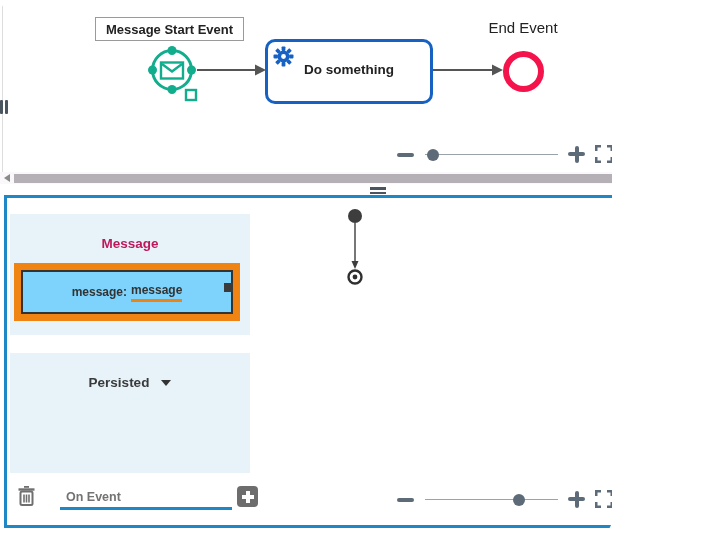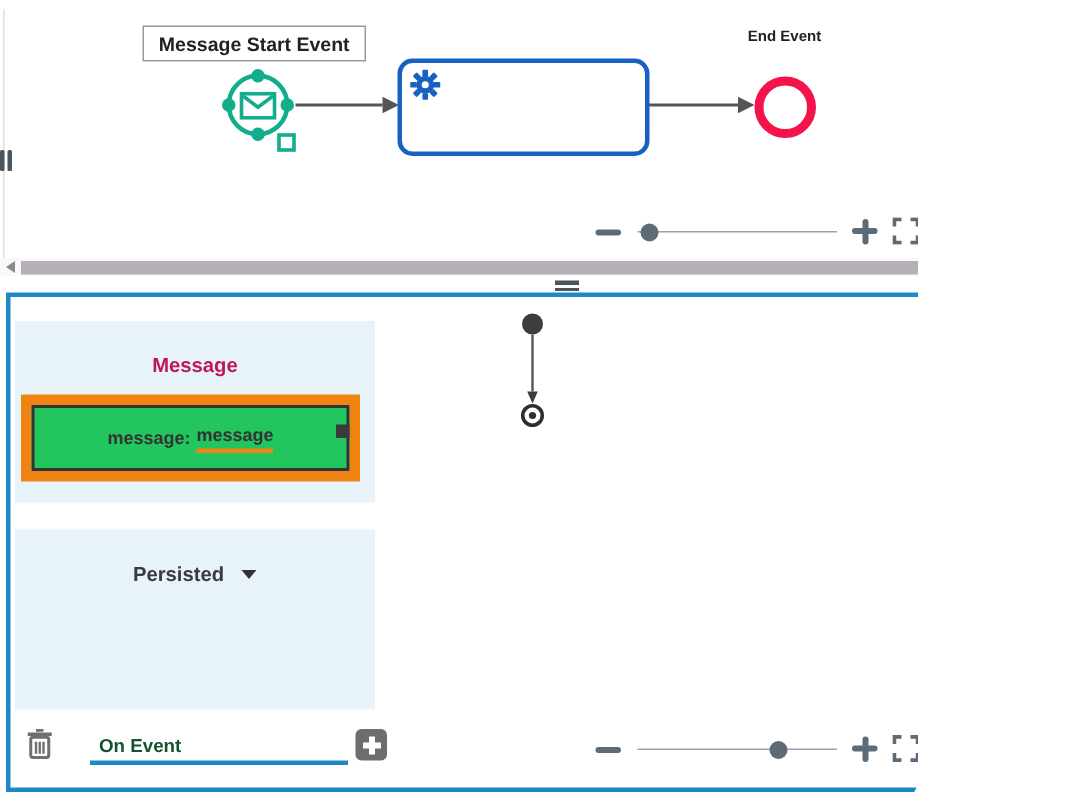--- a/index.html
+++ b/index.html
@@ -16,22 +16,22 @@
 
   .bpmn-label-box{left:95px;top:17px;width:147px;height:22px;border:1px solid #9a9a9a;
     background:#fff;display:flex;align-items:center;justify-content:center;
     font-weight:bold;font-size:13px;color:#222;}
   .task-node{left:265px;top:39px;width:162px;height:59px;border:3px solid #1661c1;
     border-radius:10px;background:#fff;}
   .task-label{left:265px;top:62px;width:168px;text-align:center;font-weight:bold;
     font-size:13.5px;color:#222;}
   .end-node{left:503px;top:51px;width:29px;height:29px;border:6px solid #f5134b;
     border-radius:50%;background:#fff;}
-  .end-label{left:480px;top:19px;width:86px;text-align:center;font-weight:bold;
-    font-size:10px;color:#222;}
+  .end-label{left:480px;top:19px;width:86px;text-align:center;font-weight:normal;
+    font-size:15px;color:#222;}
 
   
   .zoom-row{height:22px;}
   .zr-minus{width:17px;height:4px;background:#5d6b79;border-radius:2px;}
   .zr-track-wrap{position:relative;width:133px;height:14px;}
   .zr-track{position:absolute;left:0;top:6.5px;width:100%;height:1.5px;background:#9aa2aa;}
   .zr-dot{position:absolute;top:1.5px;width:12px;height:12px;border-radius:50%;
     background:#5d6b79;transform:translateX(-50%);}
   .zr-plus{position:relative;width:17px;height:17px;}
   .zr-plus i,.plusbar{position:absolute;background:#5d6b79;border-radius:2px;}
@@ -76,26 +76,26 @@
   .sec-message{left:3px;top:16px;width:240px;height:121px;}
   .sec-local{left:446px;top:16px;width:239px;height:120px;}
   .sec-persisted{left:3px;top:155px;width:240px;height:120px;}
   .persist-row{display:flex;align-items:center;justify-content:center;gap:12px;margin-top:22px;}
   .persist-row .lbl{font-weight:bold;font-size:13.5px;color:#3a3a3a;}
   .caret-down{width:0;height:0;border-left:5px solid transparent;border-right:5px solid transparent;
     border-top:6px solid #333;}
 
   .msg-item{left:7px;top:65px;width:212px;height:44px;border:7px solid #ef8412;background:#fff;}
   .msg-item-inner{position:relative;width:100%;height:100%;border:2px solid #333;box-sizing:border-box;
-    background:#22c55e;display:flex;align-items:center;justify-content:center;font-size:12px;font-weight:bold;color:#333;}
+    background:#7dd3fc;display:flex;align-items:center;justify-content:center;font-size:12px;font-weight:bold;color:#333;}
   .msg-item-inner .val{border-bottom:3px solid #ef8412;padding-bottom:2px;margin-left:4px;}
   .msg-handle{position:absolute;right:-2px;top:11px;width:9px;height:9px;background:#3a3a3a;}
 
   .footer-trash{left:11px;top:288px;}
-  .footer-tab-label{left:59px;top:292px;font-weight:bold;font-size:12.5px;color:#14532d;}
+  .footer-tab-label{left:59px;top:292px;font-weight:bold;font-size:12.5px;color:#737373;}
   .footer-tab-underline{left:53px;top:309px;width:172px;height:2.5px;background:#1e87c5;}
   .footer-add{left:230px;top:288px;width:21px;height:21px;background:#6d6d6d;border-radius:4px;}
   .footer-add i{position:absolute;background:#fff;}
   .footer-add i.h{left:4.5px;top:8.5px;width:12px;height:4px;}
   .footer-add i.v{left:8.5px;top:4.5px;width:4px;height:12px;}
 </style>
 </head>
 <body>
 
 <div class="screen">
@@ -141,20 +141,21 @@
         <rect x="0.5" y="8.6" width="4.4" height="3.8" rx="0.8"></rect>
         <rect x="16.1" y="8.6" width="4.4" height="3.8" rx="0.8"></rect>
         <rect x="8.6" y="0.5" width="3.8" height="4.4" rx="0.8" transform="rotate(45 10.5 10.5)"></rect>
         <rect x="8.6" y="16.1" width="3.8" height="4.4" rx="0.8" transform="rotate(45 10.5 10.5)"></rect>
         <rect x="0.5" y="8.6" width="4.4" height="3.8" rx="0.8" transform="rotate(45 10.5 10.5)"></rect>
         <rect x="16.1" y="8.6" width="4.4" height="3.8" rx="0.8" transform="rotate(45 10.5 10.5)"></rect>
       </g>
     </g>
     <circle cx="10.5" cy="10.5" r="2.4" fill="#fff"></circle>
   </svg>
+  <div class="abs task-label">Do something</div>
 
   <div class="abs end-node"></div>
   <div class="abs end-label">End Event</div>
 
   <div class="abs zoom-row" style="left:397px;top:143px;width:245px;display:flex;align-items:center;">
     <div class="zr-minus" style="margin-top:1px;"></div>
     <div class="zr-track-wrap" style="margin-left:11px;">
       <div class="zr-track"></div>
       <div class="zr-dot" style="left: 6%;"></div>
     </div>

